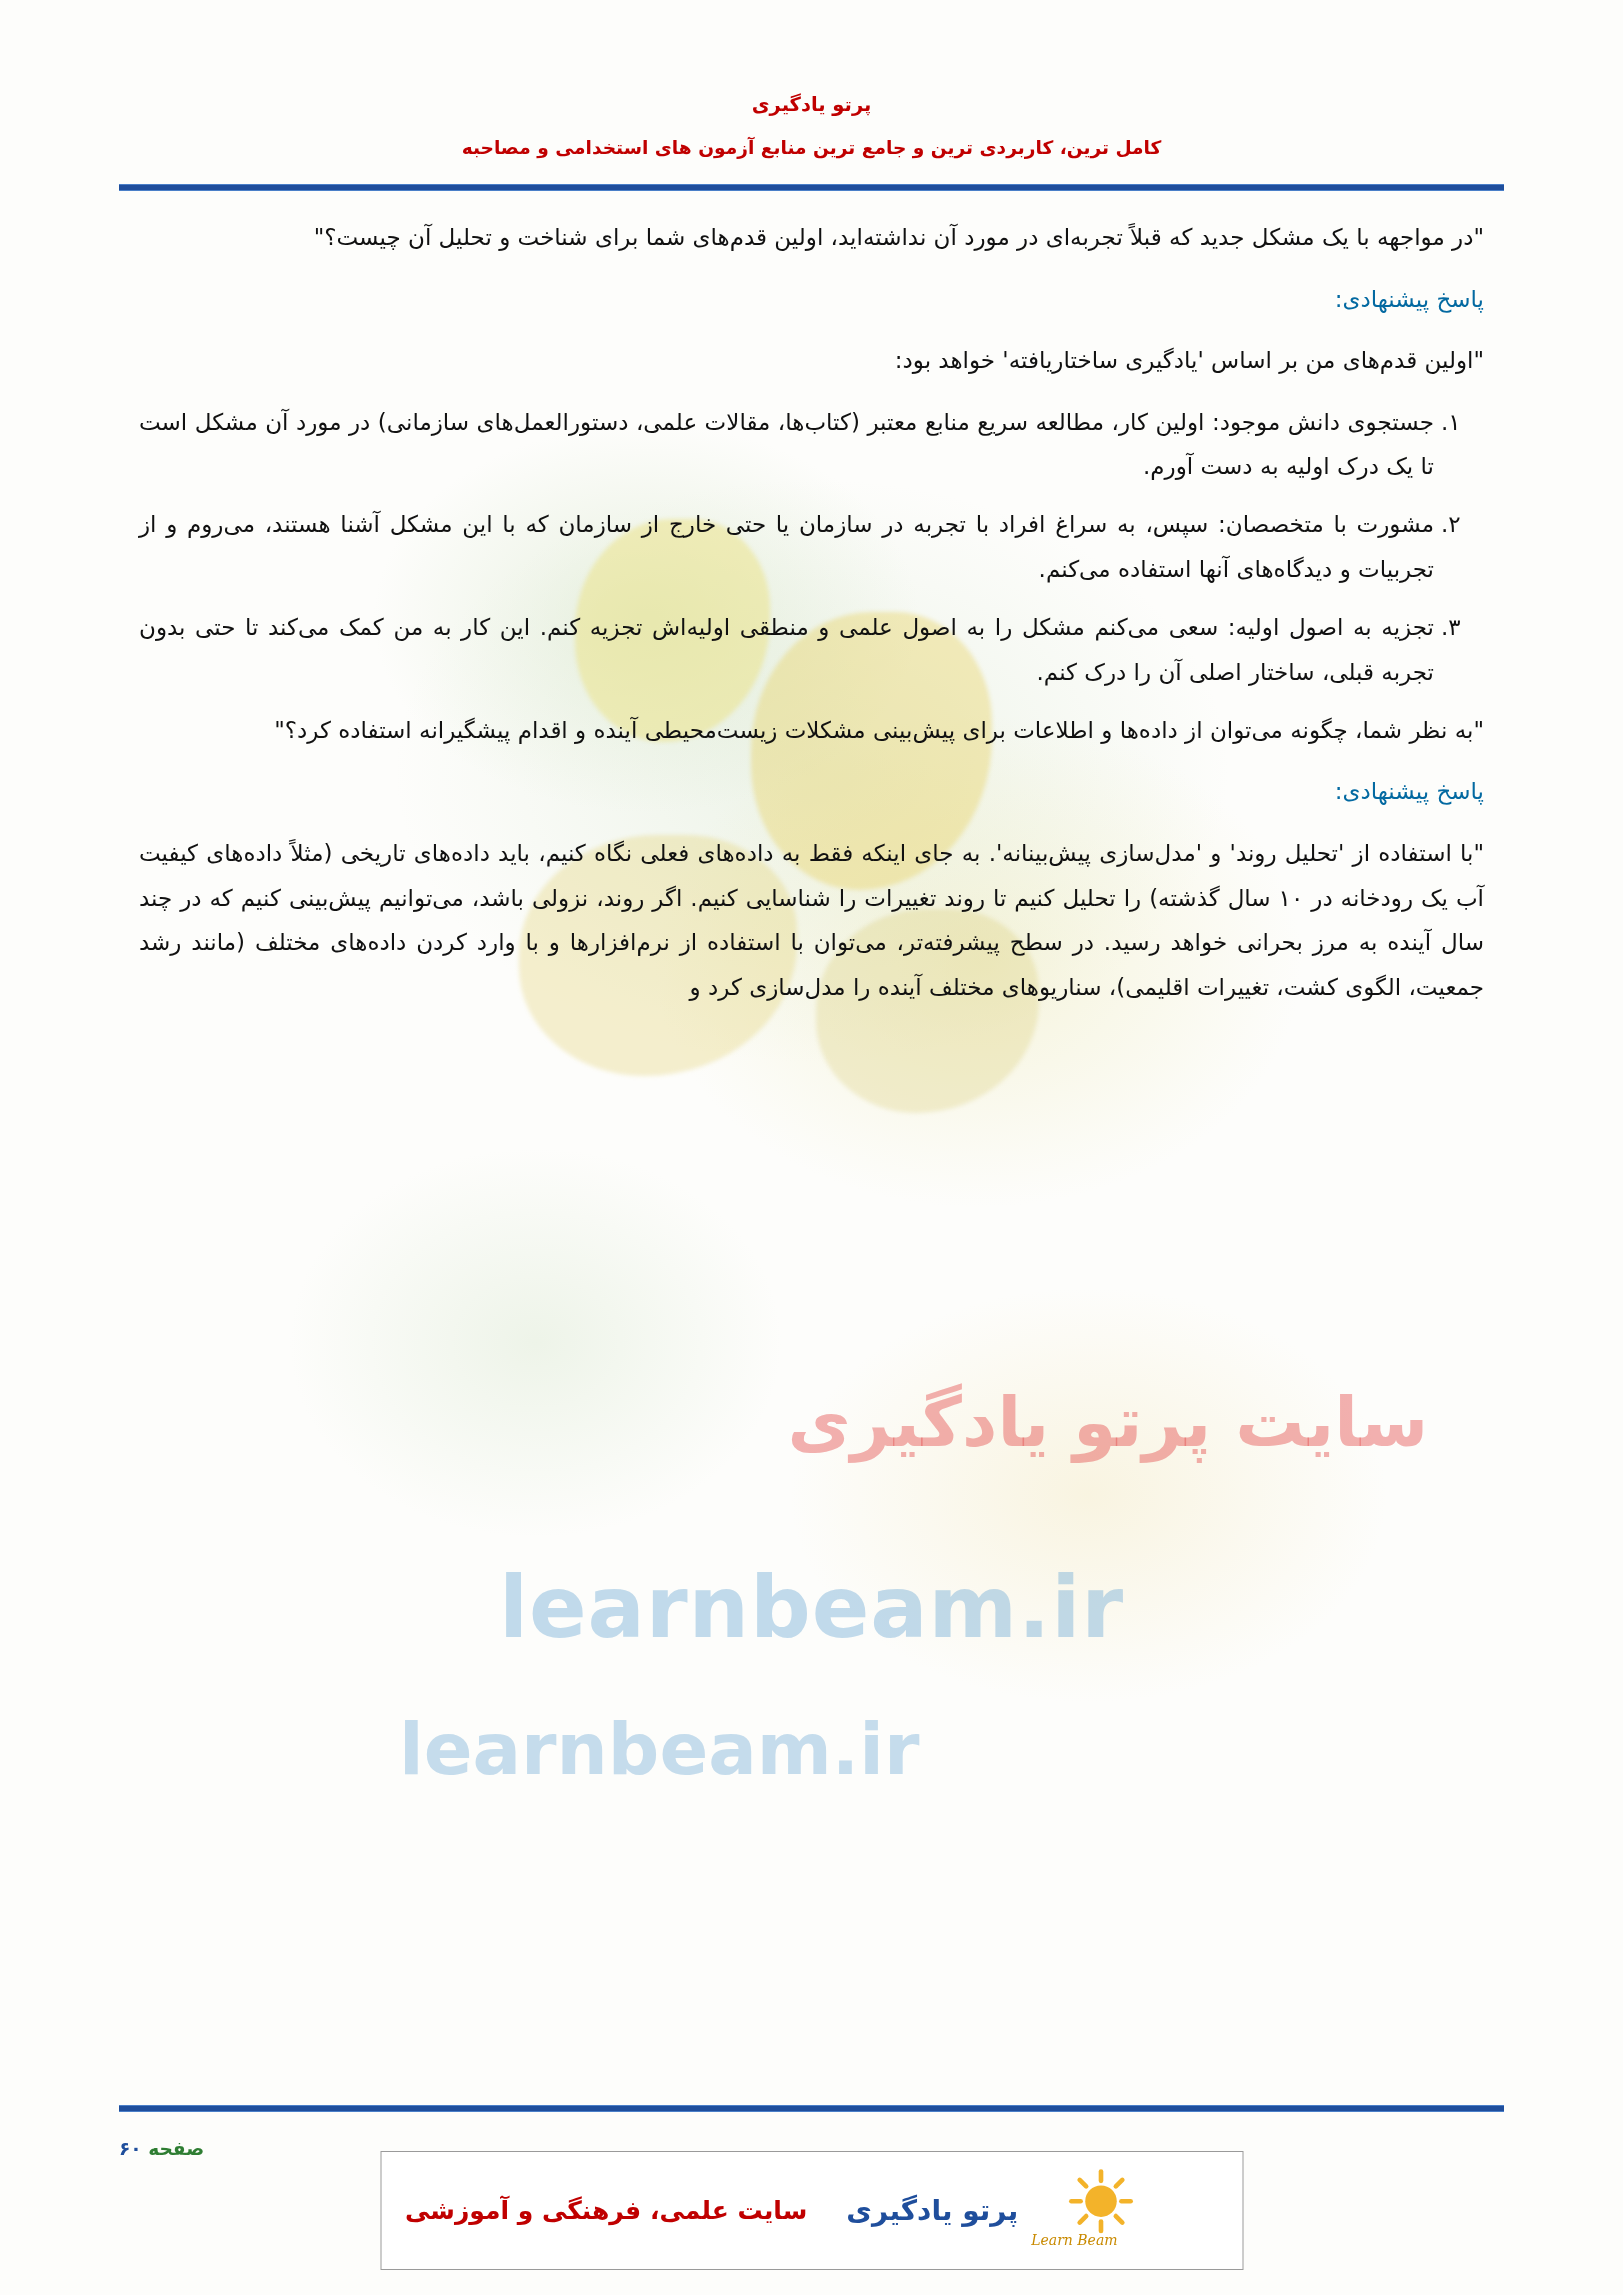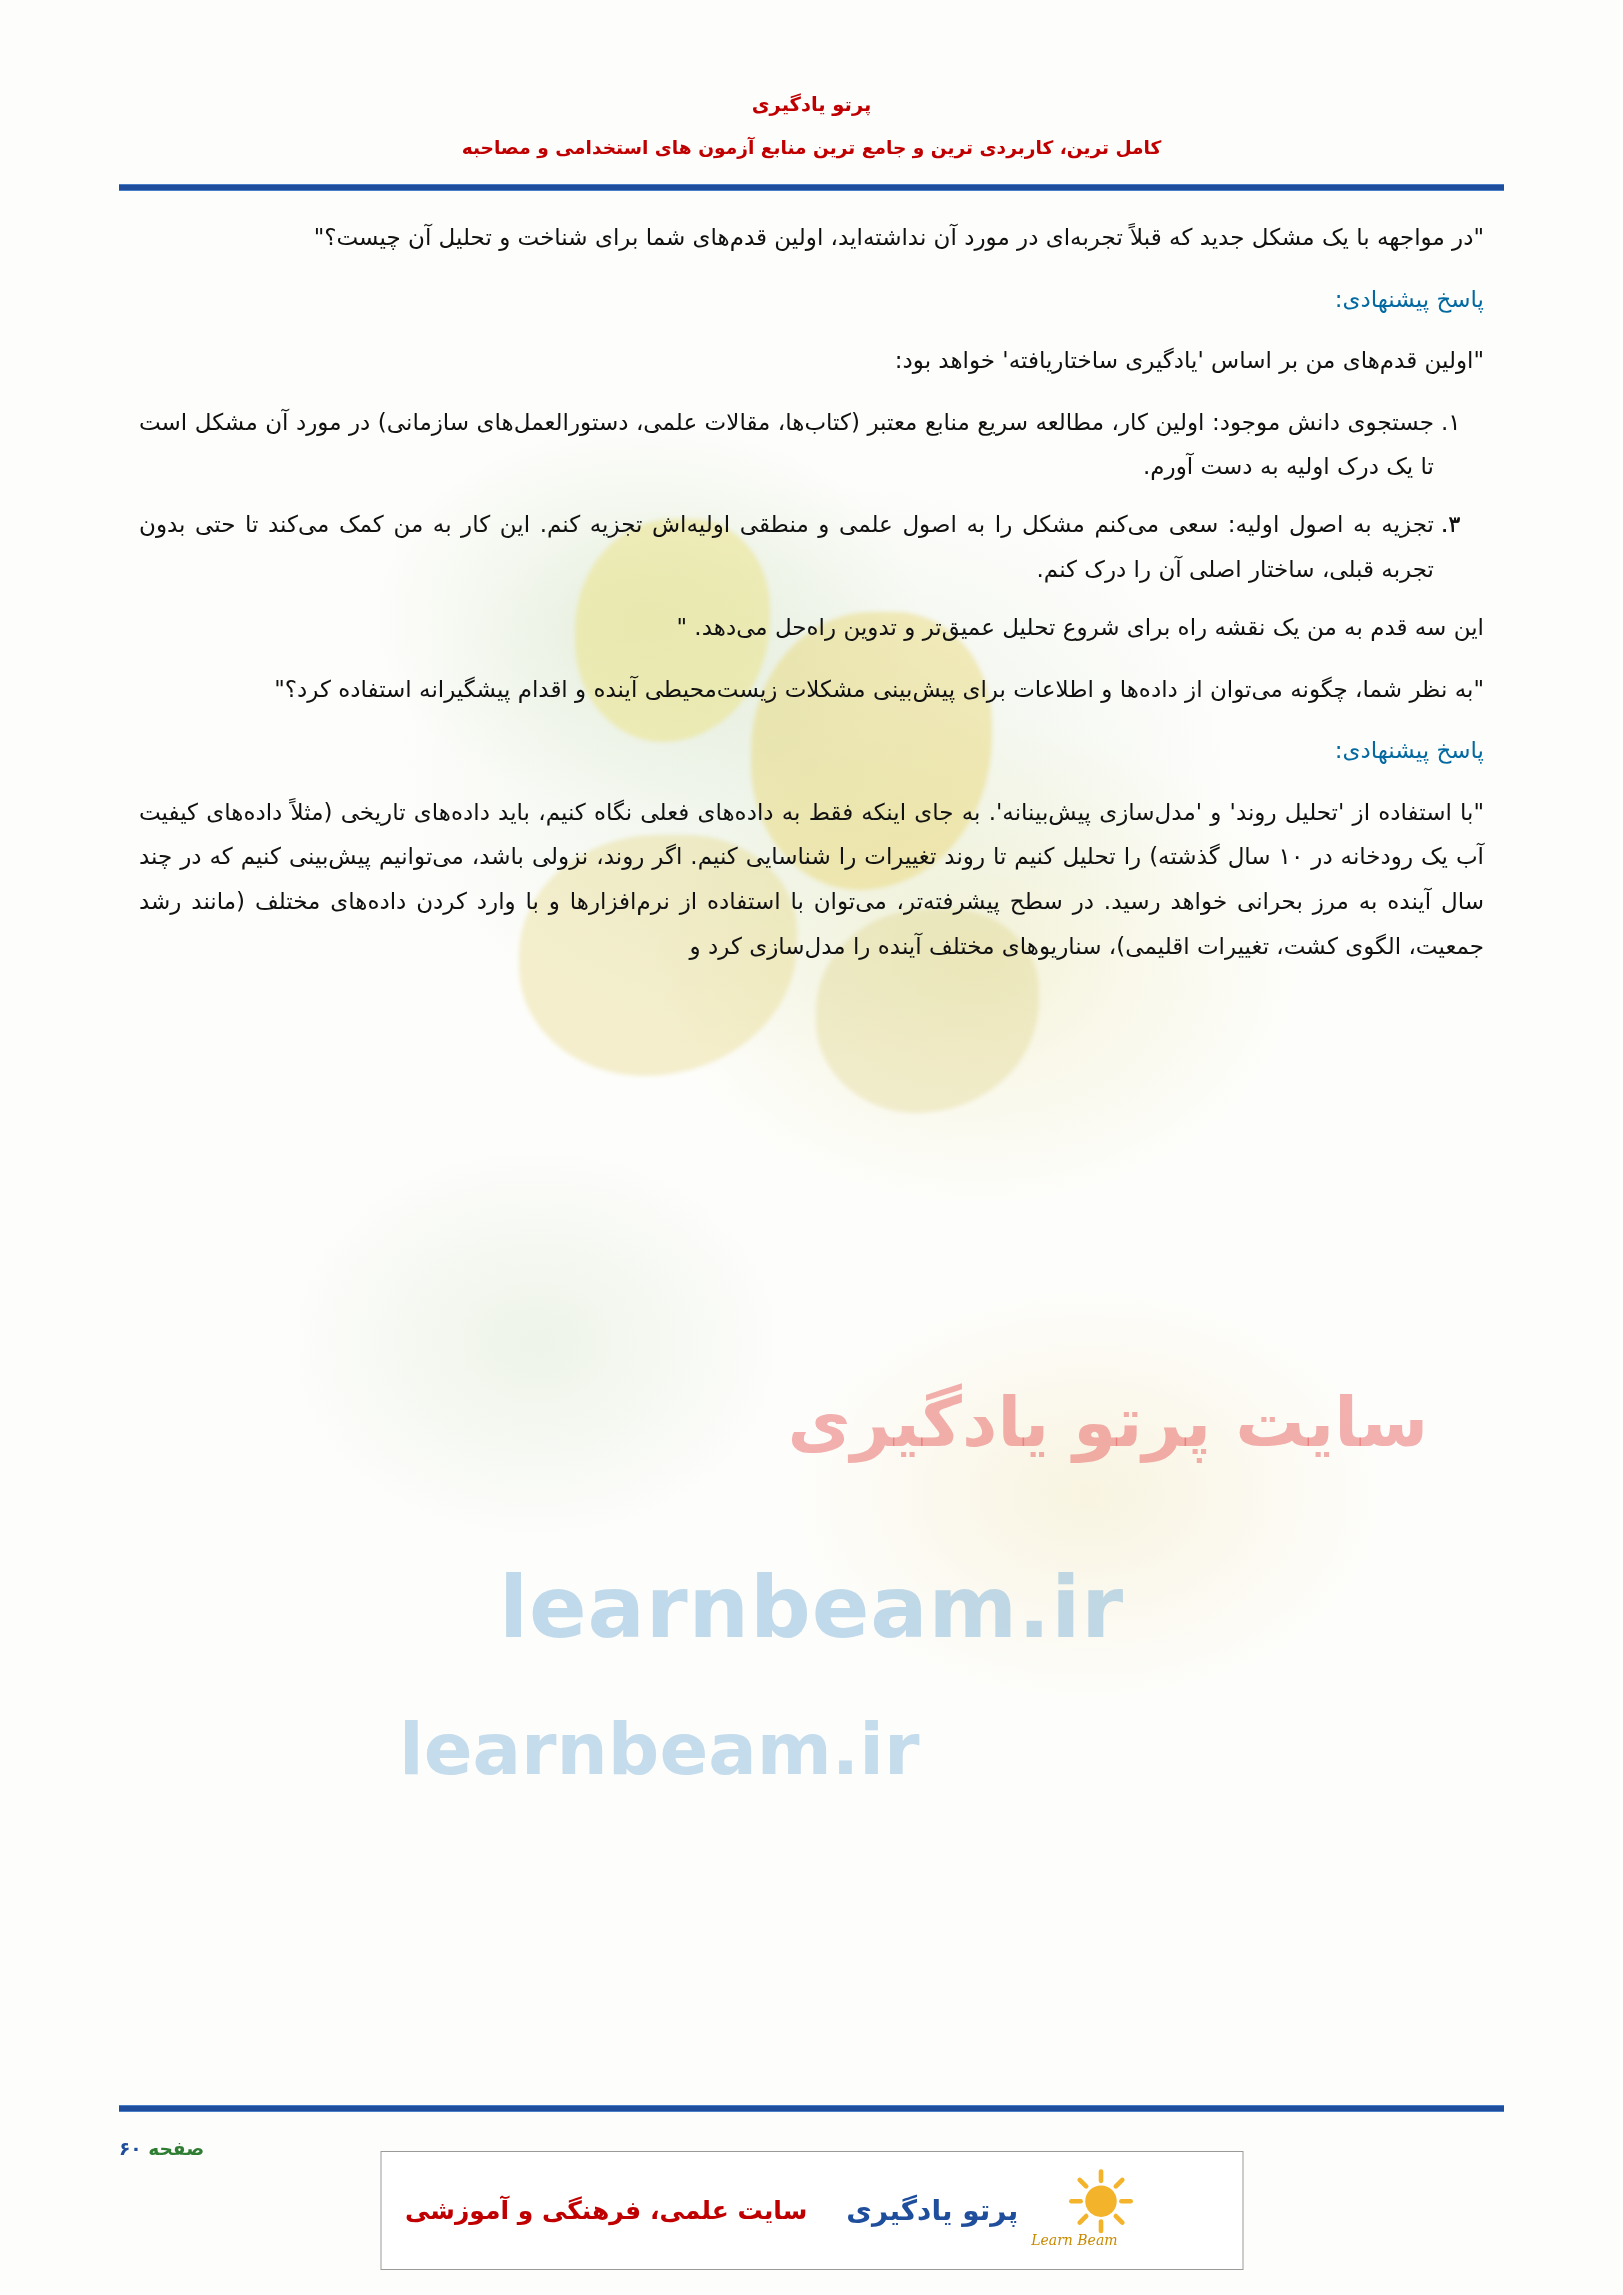--- a/index.html
+++ b/index.html
@@ -262,28 +262,28 @@
 
     <p class="para">"اولین قدم‌های من بر اساس 'یادگیری ساختاریافته' خواهد بود:</p>
 
     <ol class="numlist">
       <li>
         <span class="marker">۱.</span>
         <span>جستجوی دانش موجود: اولین کار، مطالعه سریع منابع معتبر (کتاب‌ها، مقالات علمی، دستورالعمل‌های سازمانی) در مورد آن مشکل است تا یک درک اولیه به دست آورم.</span>
       </li>
       <li>
         <span class="marker">۲.</span>
+        <span>مشورت با متخصصان: سپس، به سراغ افراد با تجربه در سازمان یا حتی خارج از سازمان که با این مشکل آشنا هستند، می‌روم و از تجربیات و دیدگاه‌های آنها استفاده می‌کنم.</span>
       </li>
       <li>
         <span class="marker">۳.</span>
         <span>تجزیه به اصول اولیه: سعی می‌کنم مشکل را به اصول علمی و منطقی اولیه‌اش تجزیه کنم. این کار به من کمک می‌کند تا حتی بدون تجربه قبلی، ساختار اصلی آن را درک کنم.</span>
       </li>
     </ol>
 
-    <p class="para">این سه قدم به من یک نقشه راه برای شروع تحلیل عمیق‌تر و تدوین راه‌حل می‌دهد. "</p>
 
 
     <p class="para">"به نظر شما، چگونه می‌توان از داده‌ها و اطلاعات برای پیش‌بینی مشکلات زیست‌محیطی آینده و اقدام پیشگیرانه استفاده کرد؟"</p>
 
     <div class="label-pink">پاسخ پیشنهادی:</div>
 
     <p class="para">"با استفاده از 'تحلیل روند' و 'مدل‌سازی پیش‌بینانه'. به جای اینکه فقط به داده‌های فعلی نگاه کنیم، باید داده‌های تاریخی (مثلاً داده‌های کیفیت آب یک رودخانه در ۱۰ سال گذشته) را تحلیل کنیم تا روند تغییرات را شناسایی کنیم. اگر روند، نزولی باشد، می‌توانیم پیش‌بینی کنیم که در چند سال آینده به مرز بحرانی خواهد رسید. در سطح پیشرفته‌تر، می‌توان با استفاده از نرم‌افزارها و با وارد کردن داده‌های مختلف (مانند رشد جمعیت، الگوی کشت، تغییرات اقلیمی)، سناریوهای مختلف آینده را مدل‌سازی کرد و</p>
 
   </div>
 

